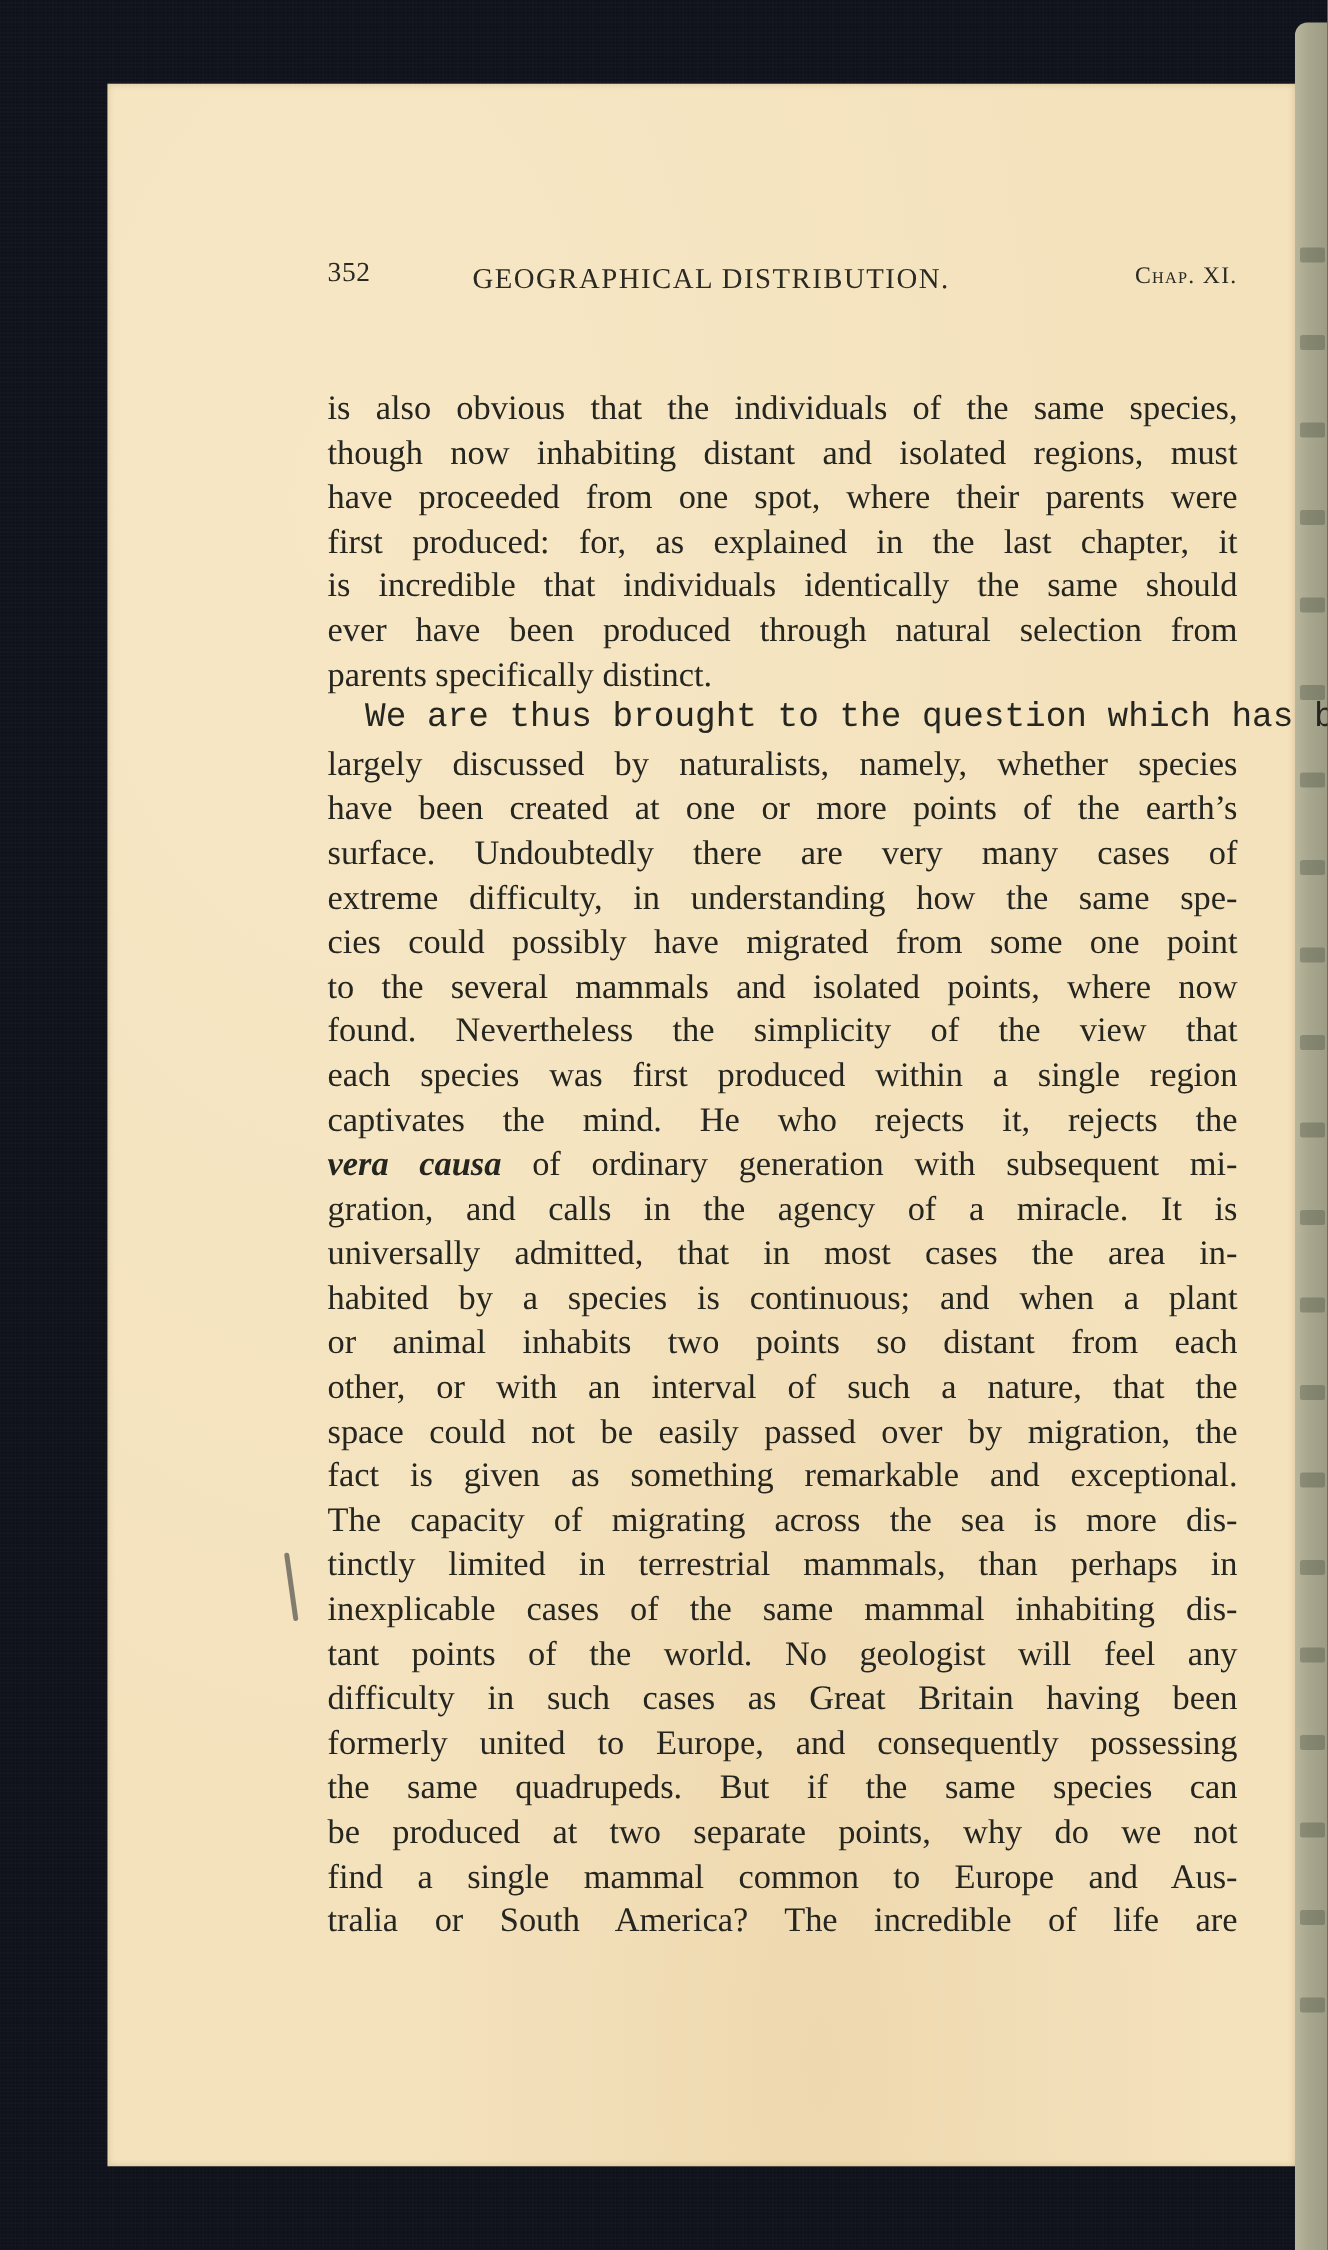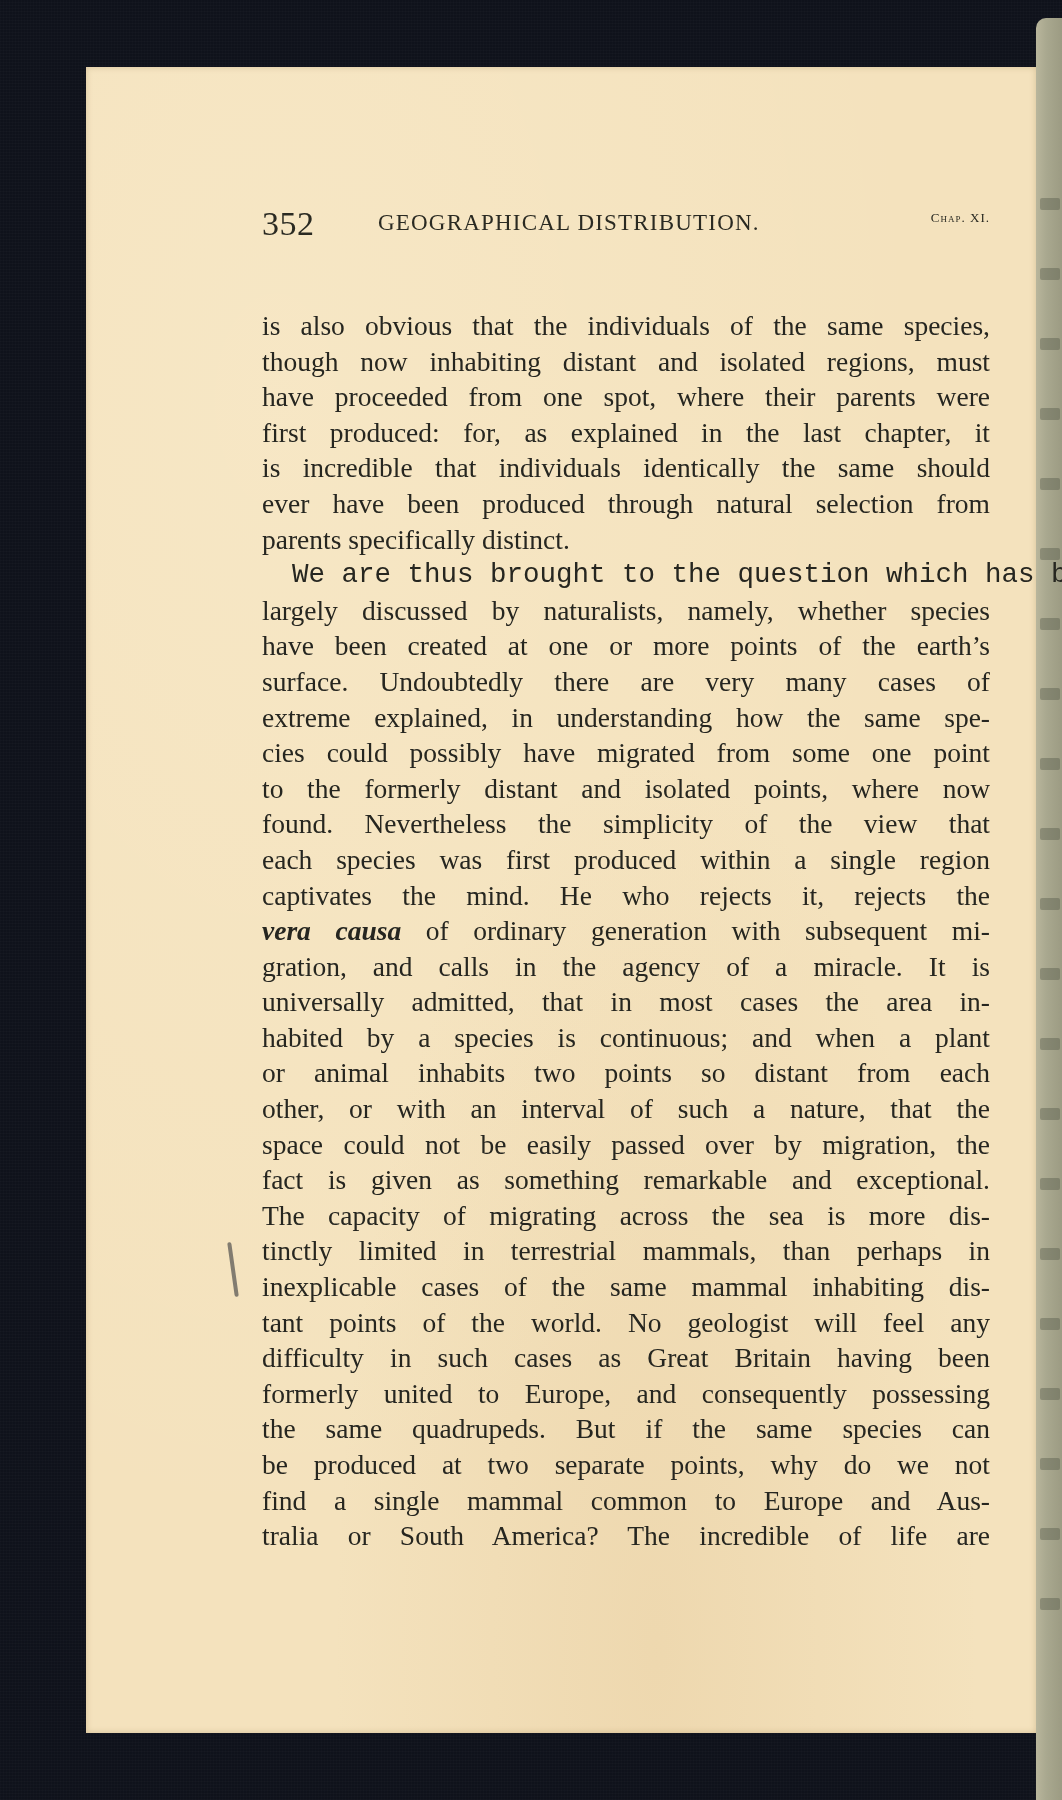--- a/index.html
+++ b/index.html
@@ -31,27 +31,27 @@
       radial-gradient(ellipse at 60% 95%, rgba(210,170,110,0.18), transparent 40%),
       radial-gradient(ellipse at 20% 20%, rgba(255,245,220,0.25), transparent 60%),
       #f4e2bd;
     box-shadow: inset 0 0 6px rgba(120,90,40,0.25);
   }
   .running-head {
     position:absolute; left:176px; top:138px; width:728px; height:40px;
     color:#2a2a22;
   }
   .page-num {
-    position:absolute; left:0; top:0; font-size:34px; letter-spacing:0.5px;
+    position:absolute; left:0; top:0; font-size:22px; letter-spacing:0.5px;
   }
   .chap-title {
     position:absolute; left:116px; top:5px; font-size:23px; letter-spacing:1.2px;
   }
   .chap-ref {
-    position:absolute; right:0; top:5px; font-size:13px; letter-spacing:1px;
+    position:absolute; right:0; top:5px; font-size:19px; letter-spacing:1px;
     font-variant:small-caps;
   }
   .body-text {
     position:absolute; left:176px; top:193px; width:728px;
     color:#262620;
     font-size:27.5px;
     line-height:35.6px;
     margin-top:48px;
   }
   .line {
@@ -112,23 +112,23 @@
     <span class="line">though now inhabiting distant and isolated regions, must</span>
     <span class="line">have proceeded from one spot, where their parents were</span>
     <span class="line">first produced: for, as explained in the last chapter, it</span>
     <span class="line">is incredible that individuals identically the same should</span>
     <span class="line">ever have been produced through natural selection from</span>
     <span class="line last">parents specifically distinct.</span>
     <span class="line indent">We are thus brought to the question which has been</span>
     <span class="line">largely discussed by naturalists, namely, whether species</span>
     <span class="line">have been created at one or more points of the earth’s</span>
     <span class="line">surface. Undoubtedly there are very many cases of</span>
-    <span class="line">extreme explained, in understanding how the same spe-</span>
+    <span class="line">extreme difficulty, in understanding how the same spe-</span>
     <span class="line">cies could possibly have migrated from some one point</span>
-    <span class="line">to the formerly distant and isolated points, where now</span>
+    <span class="line">to the several mammals and isolated points, where now</span>
     <span class="line">found. Nevertheless the simplicity of the view that</span>
     <span class="line">each species was first produced within a single region</span>
     <span class="line">captivates the mind. He who rejects it, rejects the</span>
     <span class="line"><span class="italic">vera causa</span> <span>of ordinary generation with subsequent mi-</span></span>
     <span class="line">gration, and calls in the agency of a miracle. It is</span>
     <span class="line">universally admitted, that in most cases the area in-</span>
     <span class="line">habited by a species is continuous; and when a plant</span>
     <span class="line">or animal inhabits two points so distant from each</span>
     <span class="line">other, or with an interval of such a nature, that the</span>
     <span class="line">space could not be easily passed over by migration, the</span>

